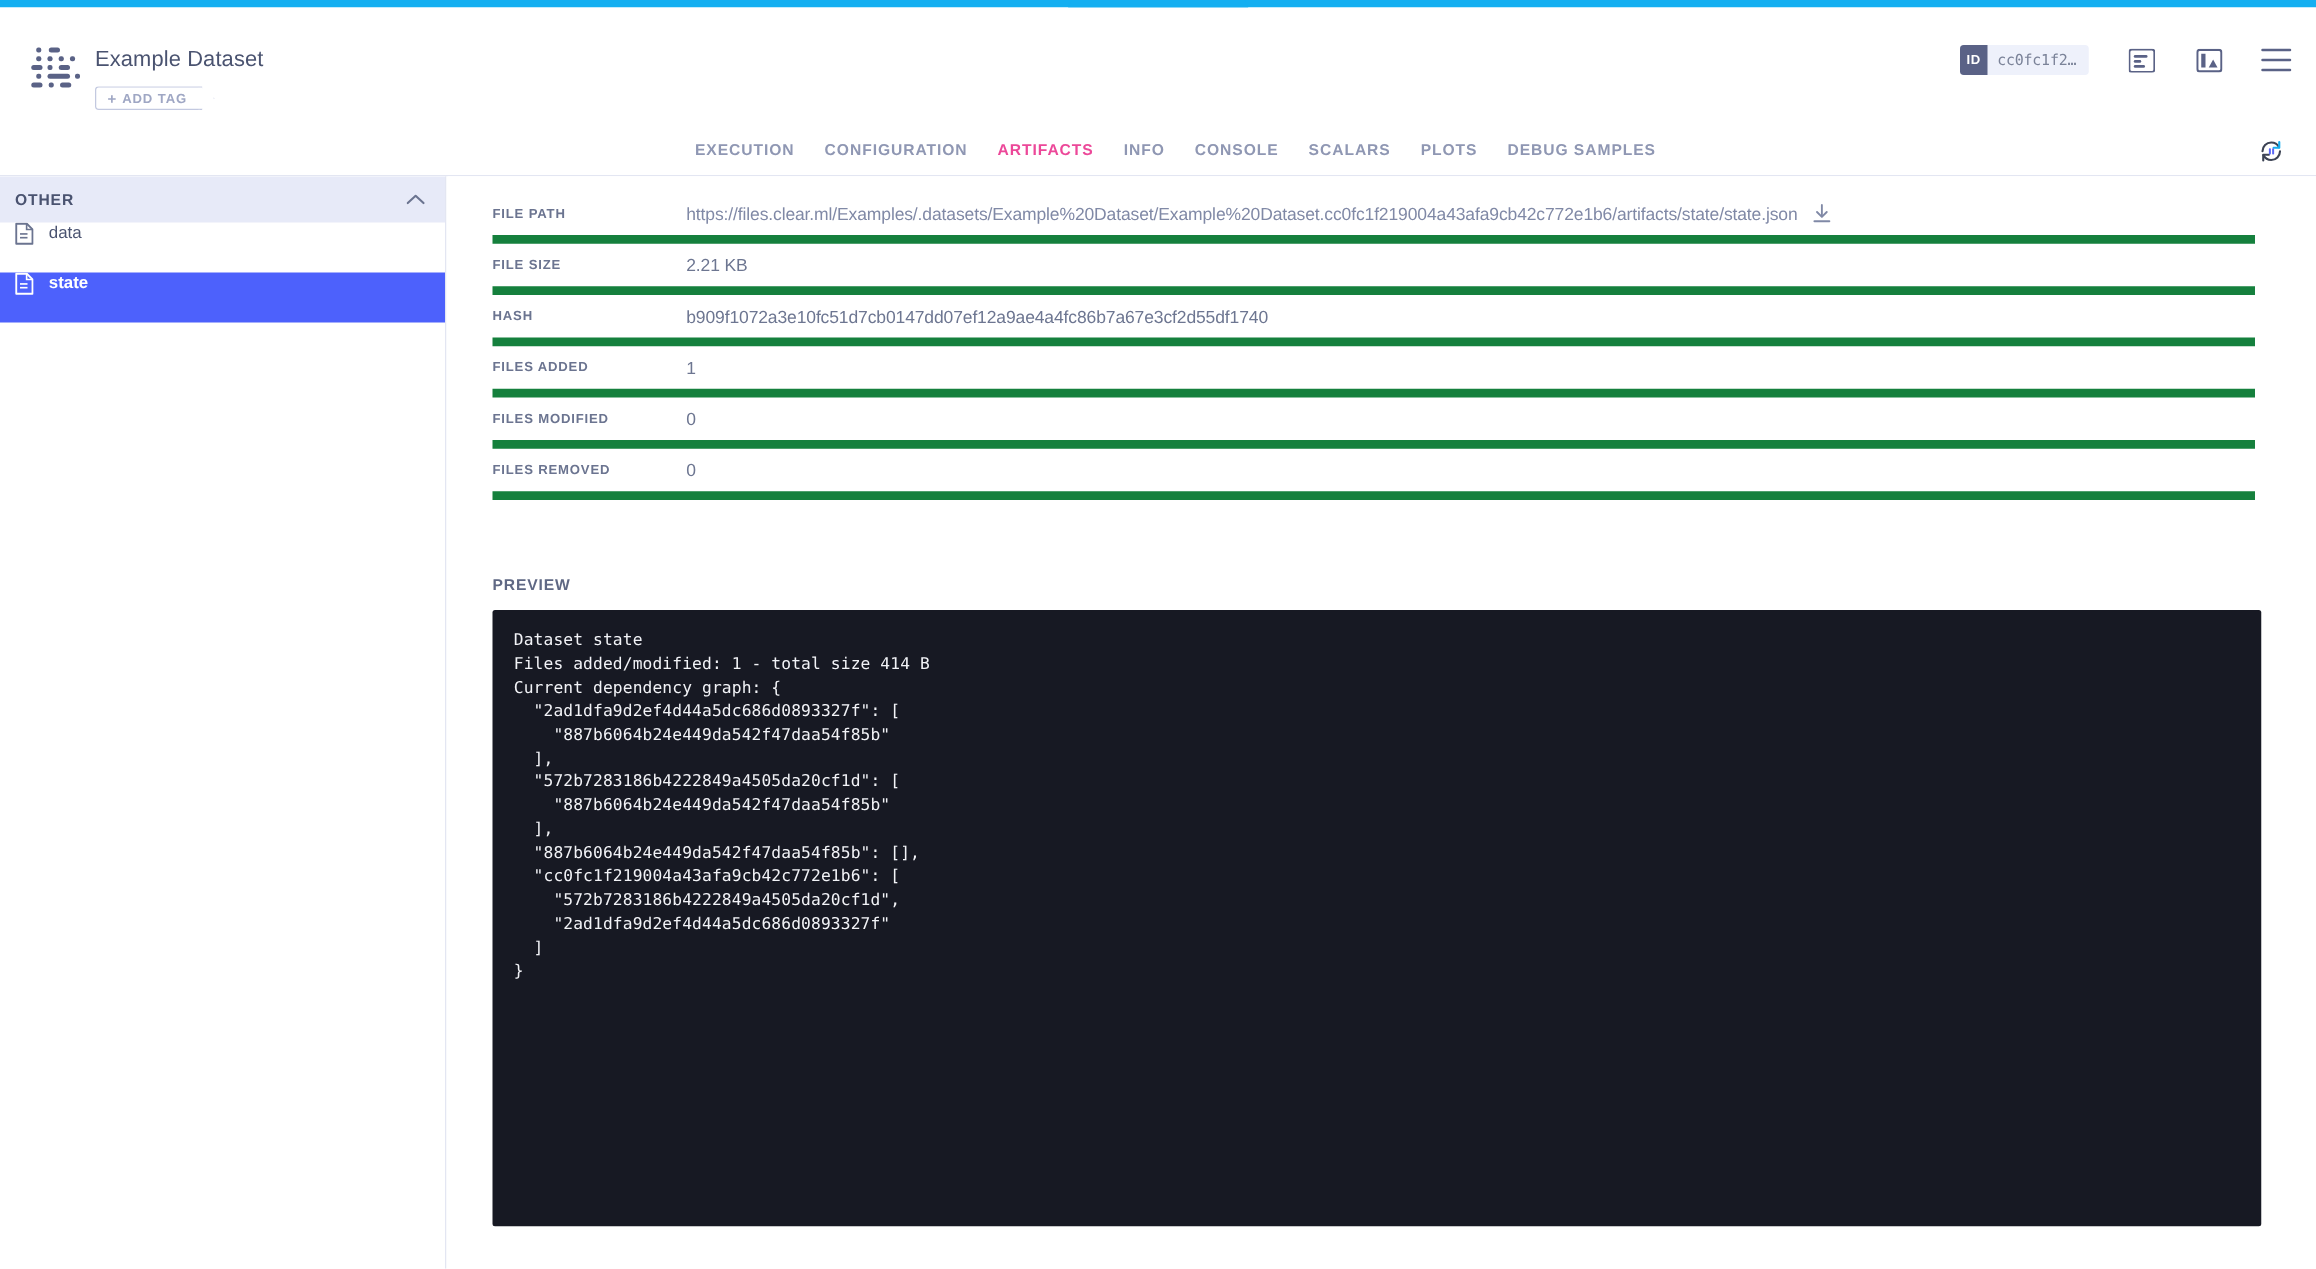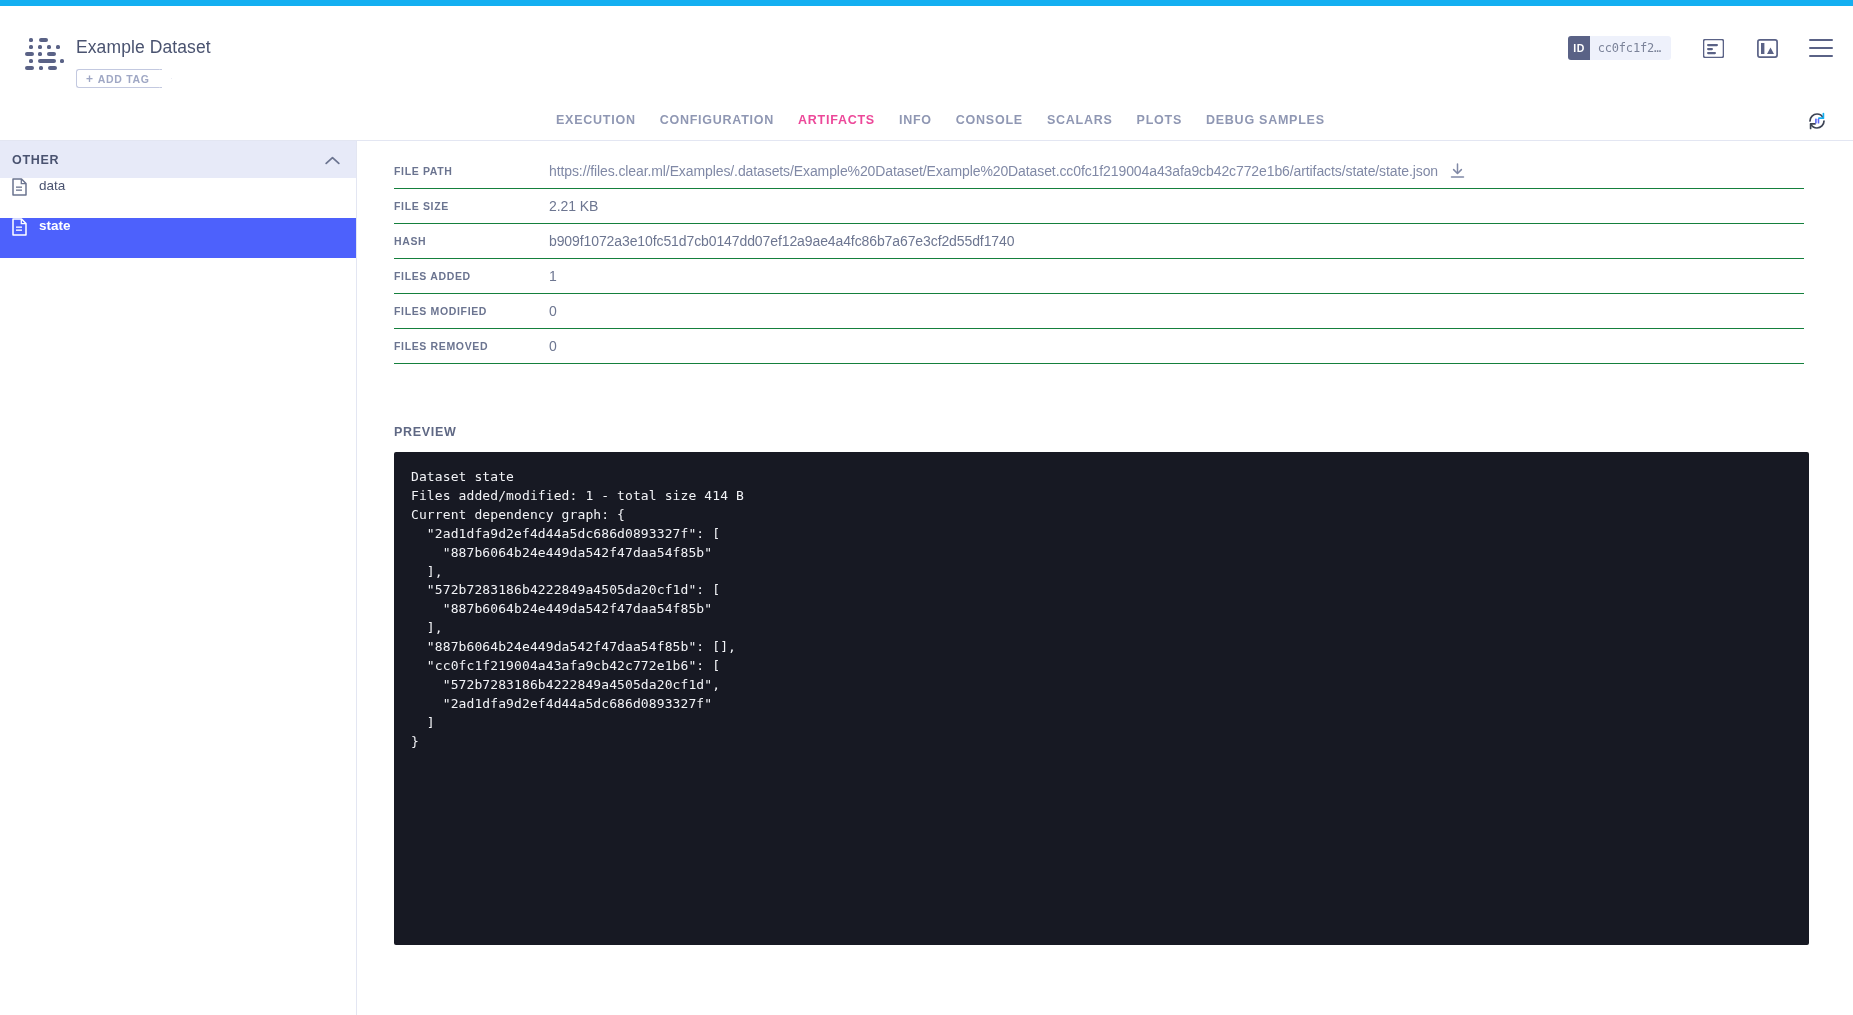--- a/index.html
+++ b/index.html
@@ -253,21 +253,21 @@
     overflow: hidden;
   }
   .details {
     margin: 13px 0 0 36px;
     width: 1410px;
   }
   .detail-row {
     display: flex;
     align-items: center;
     height: 34px;
-    border-bottom: 1px solid #15803d;
+    border-bottom: 7px solid #15803d;
   }
   .detail-label {
     width: 155px;
     flex: 0 0 155px;
     font-size: 10.5px;
     font-weight: bold;
     letter-spacing: 0.65px;
     color: #6b7490;
   }
   .detail-value {

